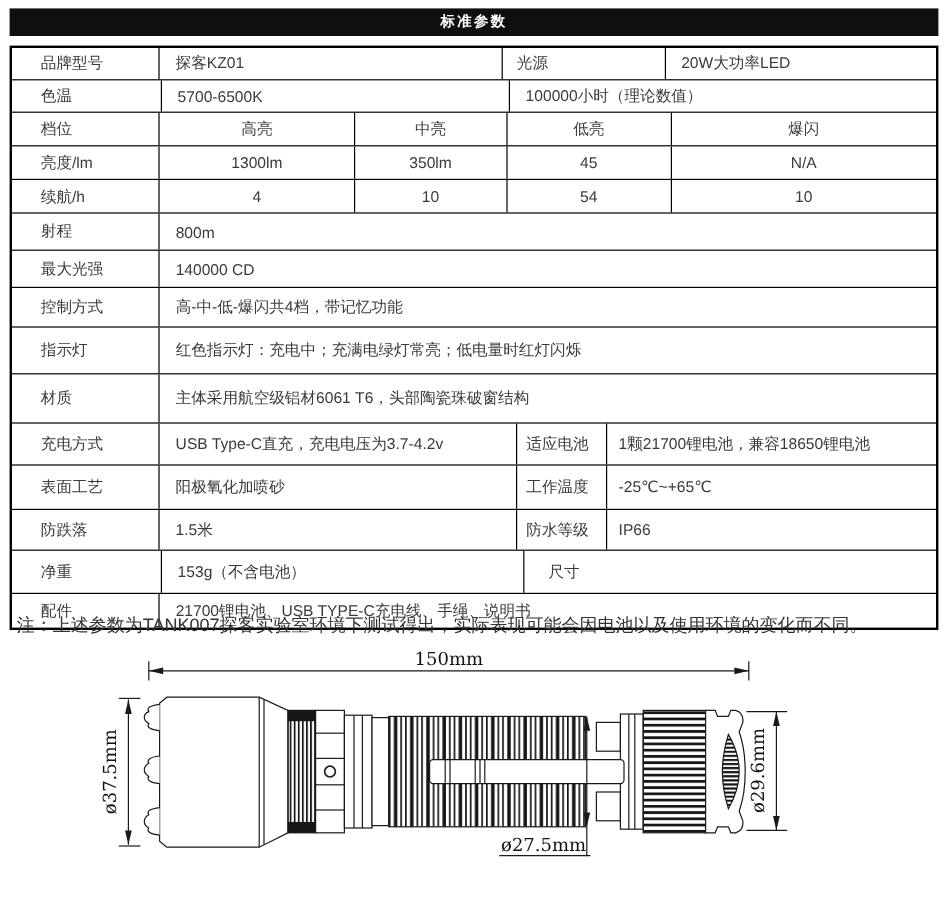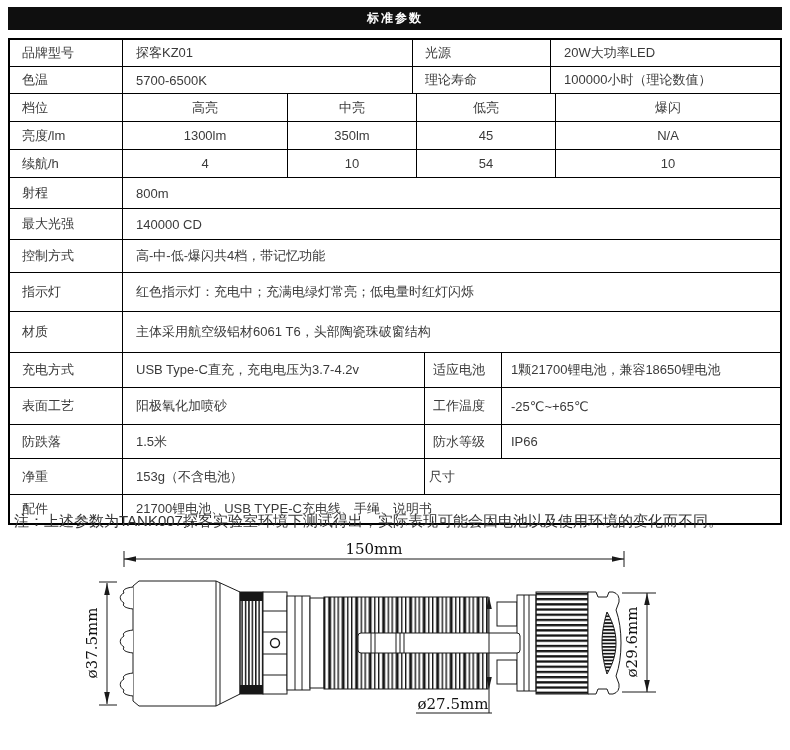--- a/index.html
+++ b/index.html
@@ -16,21 +16,21 @@
     position:absolute; left:8px; top:38px; width:774px;
     border:2px solid #000; box-sizing:border-box;
     font-size:13px; color:#3a3a3a; background:#fff;
   }
   .trow { display:flex; border-top:1px solid #000; }
   .trow:first-child { border-top:none; }
   .cell {
     box-sizing:border-box; border-left:1px solid #000;
     display:flex; align-items:center; overflow:hidden; white-space:nowrap;
   }
-  .cell:first-child { border-left:none; }
+  .cell:first-child { border-left:none;margin-left:12px; }
   .lab  { padding-left:12px; }
   .lpad { padding-left:13px; }
   .ctr  { justify-content:center; }
   
   .w112{width:112px}.w290{width:290px}.w138{width:138px}.w230{width:230px}
   .w165{width:165px}.w129{width:129px}.w139{width:139px}.w225{width:225px}
   .w658{width:658px}.w302{width:302px}.w77{width:77px}.w279{width:279px}
   
   .h26{height:26px}.h27{height:27px}.h30{height:30px}.h32{height:32px}
   .h38{height:38px}.h40{height:40px}.h34{height:34px}.h36{height:36px}
@@ -57,21 +57,20 @@
     <div class="trow h26">
       <div class="cell w112 lab">品牌型号</div>
       <div class="cell w290 lpad">探客KZ01</div>
       <div class="cell w138 lab">光源</div>
       <div class="cell w230 lpad">20W大功率LED</div>
     </div>
 
     <div class="trow h26">
       <div class="cell w112 lab">色温</div>
       <div class="cell w290 lpad">5700-6500K</div>
-      <div class="cell w138 lab">理论寿命</div>
       <div class="cell w230 lpad">100000小时（理论数值）</div>
     </div>
 
     <div class="trow h27">
       <div class="cell w112 lab">档位</div>
       <div class="cell w165 ctr">高亮</div>
       <div class="cell w129 ctr">中亮</div>
       <div class="cell w139 ctr">低亮</div>
       <div class="cell w225 ctr">爆闪</div>
     </div>
@@ -134,21 +133,21 @@
     <div class="trow h33">
       <div class="cell w112 lab">防跌落</div>
       <div class="cell w302 lpad">1.5米</div>
       <div class="cell w77 lab" style="padding-left:8px">防水等级</div>
       <div class="cell w279 lpad" style="padding-left:9px">IP66</div>
     </div>
 
     <div class="trow h35">
       <div class="cell w112 lab">净重</div>
       <div class="cell w302 lpad">153g（不含电池）</div>
-      <div class="cell w77 lab" style="padding-left:4px">尺寸</div>
+      <div class="cell w77 lab" style="padding-left:20px">尺寸</div>
     </div>
 
     <div class="trow h28">
       <div class="cell w112 lab">配件</div>
       <div class="cell w658 lpad">21700锂电池、USB TYPE-C充电线、手绳、说明书</div>
     </div>
   </div>
 
   <div class="note">注：上述参数为TANK007探客实验室环境下测试得出，实际表现可能会因电池以及使用环境的变化而不同。</div>
 

